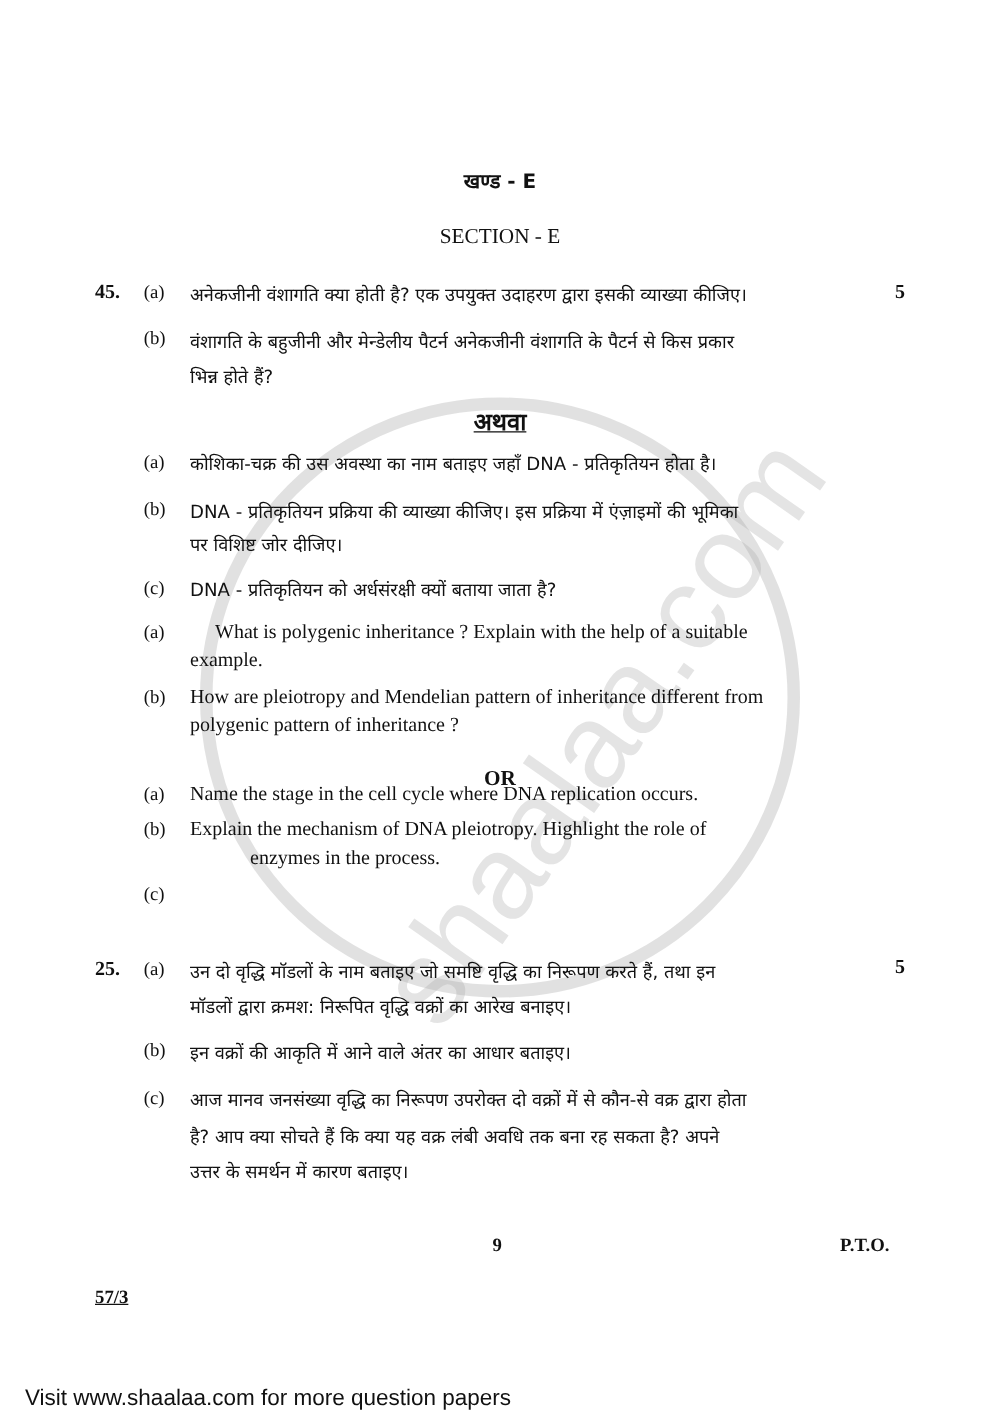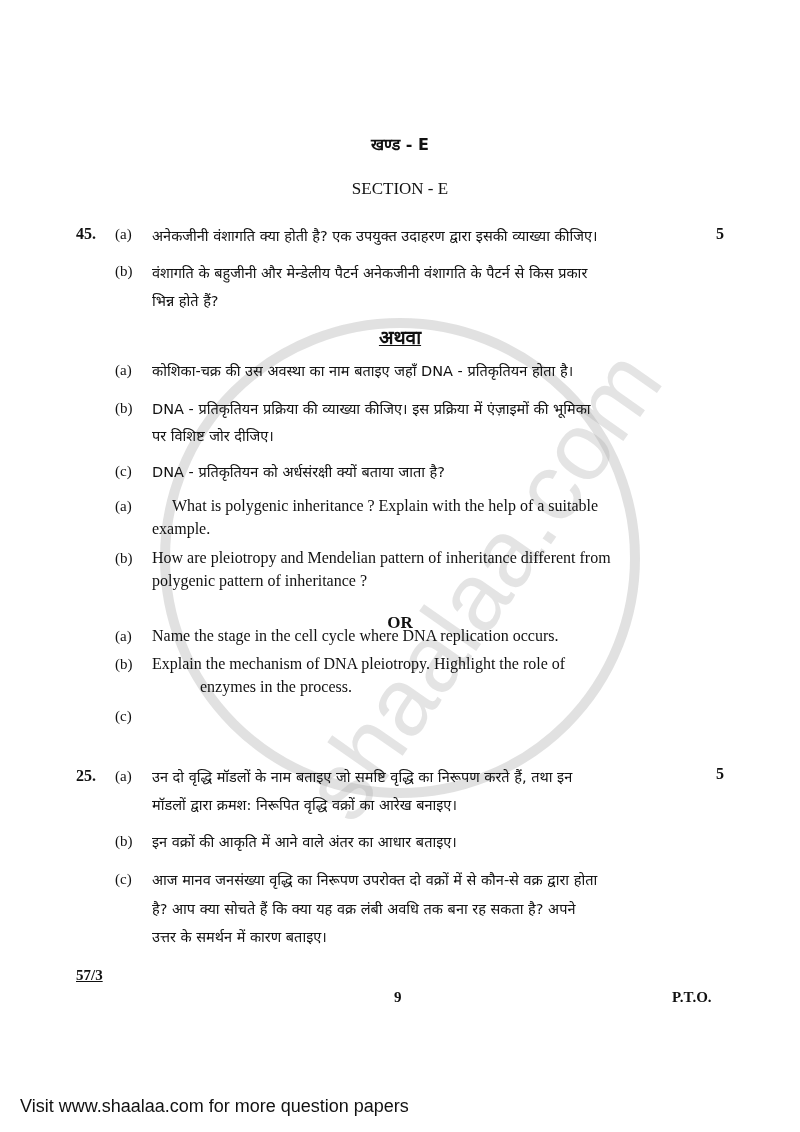--- a/index.html
+++ b/index.html
@@ -11,21 +11,21 @@
   .hd-hi { top:133px; font-size:16px; font-weight:bold; font-family:"DejaVu Sans",sans-serif; }
   .hd-en { top:162px; font-size:17px; font-weight:normal;margin-top:17px; }
   .qnum { font-size:16px; font-weight:bold; }
   .lab { font-size:15px; }
   .hi { font-family:"DejaVu Sans",sans-serif; font-size:14.5px; }
   .en { font-size:16px; }
   .marks { font-size:16px; font-weight:bold; }
   .or-hi { font-family:"DejaVu Sans",sans-serif; font-weight:bold; font-size:19px;text-decoration:underline; }
   .or-en { font-size:17px; font-weight:bold; }
   .foot { font-size:15px; font-weight:bold; }
-  .visit { font-family:"Liberation Sans","DejaVu Sans",sans-serif; font-size:18px; color:#111; }
+  .visit { font-family:"Liberation Sans","DejaVu Sans",sans-serif; font-size:18px; color:#111;margin-top:12px; }
   .wm-circle { position:absolute; left:160px; top:318px; width:480px; height:480px; border-radius:50%;
                border:10px solid rgba(170,170,170,0.35); box-sizing:border-box; pointer-events:none; }
   .wm-text { position:absolute; left:210px; top:530px; font-family:"Liberation Sans","DejaVu Sans",sans-serif;
              font-size:96px; color:rgba(170,170,170,0.32); transform:rotate(-55deg); transform-origin:center;
              pointer-events:none; white-space:nowrap; }
 </style>
 </head>
 <body>
 
 <div class="page">
@@ -85,18 +85,18 @@
   <div class="abs hi" style="left:152px; top:794px;">मॉडलों द्वारा क्रमश: निरूपित वृद्धि वक्रों का आरेख बनाइए।</div>
 
   <div class="abs lab" style="left:115px; top:833px;">(b)</div>
   <div class="abs hi" style="left:152px; top:831px;">इन वक्रों की आकृति में आने वाले अंतर का आधार बताइए।</div>
 
   <div class="abs lab" style="left:115px; top:871px;">(c)</div>
   <div class="abs hi" style="left:152px; top:869px;">आज मानव जनसंख्या वृद्धि का निरूपण उपरोक्त दो वक्रों में से कौन-से वक्र द्वारा होता</div>
   <div class="abs hi" style="left:152px; top:898px;">है?  आप क्या सोचते हैं कि क्या यह वक्र लंबी अवधि तक बना रह सकता है?  अपने</div>
   <div class="abs hi" style="left:152px; top:926px;">उत्तर के समर्थन में कारण बताइए।</div>
 
-  <div class="abs foot" style="left:76px; top:967px;text-decoration:underline;">57/3</div>
+  <div class="abs foot" style="left:76px; top:1030px;text-decoration:underline;">57/3</div>
   <div class="abs foot" style="left:394px; top:989px;">9</div>
   <div class="abs foot" style="left:672px; top:989px;">P.T.O.</div>
 
   <div class="abs visit" style="left:20px; top:1096px;">Visit www.shaalaa.com for more question papers</div>
 </div>
 
 </body></html>

